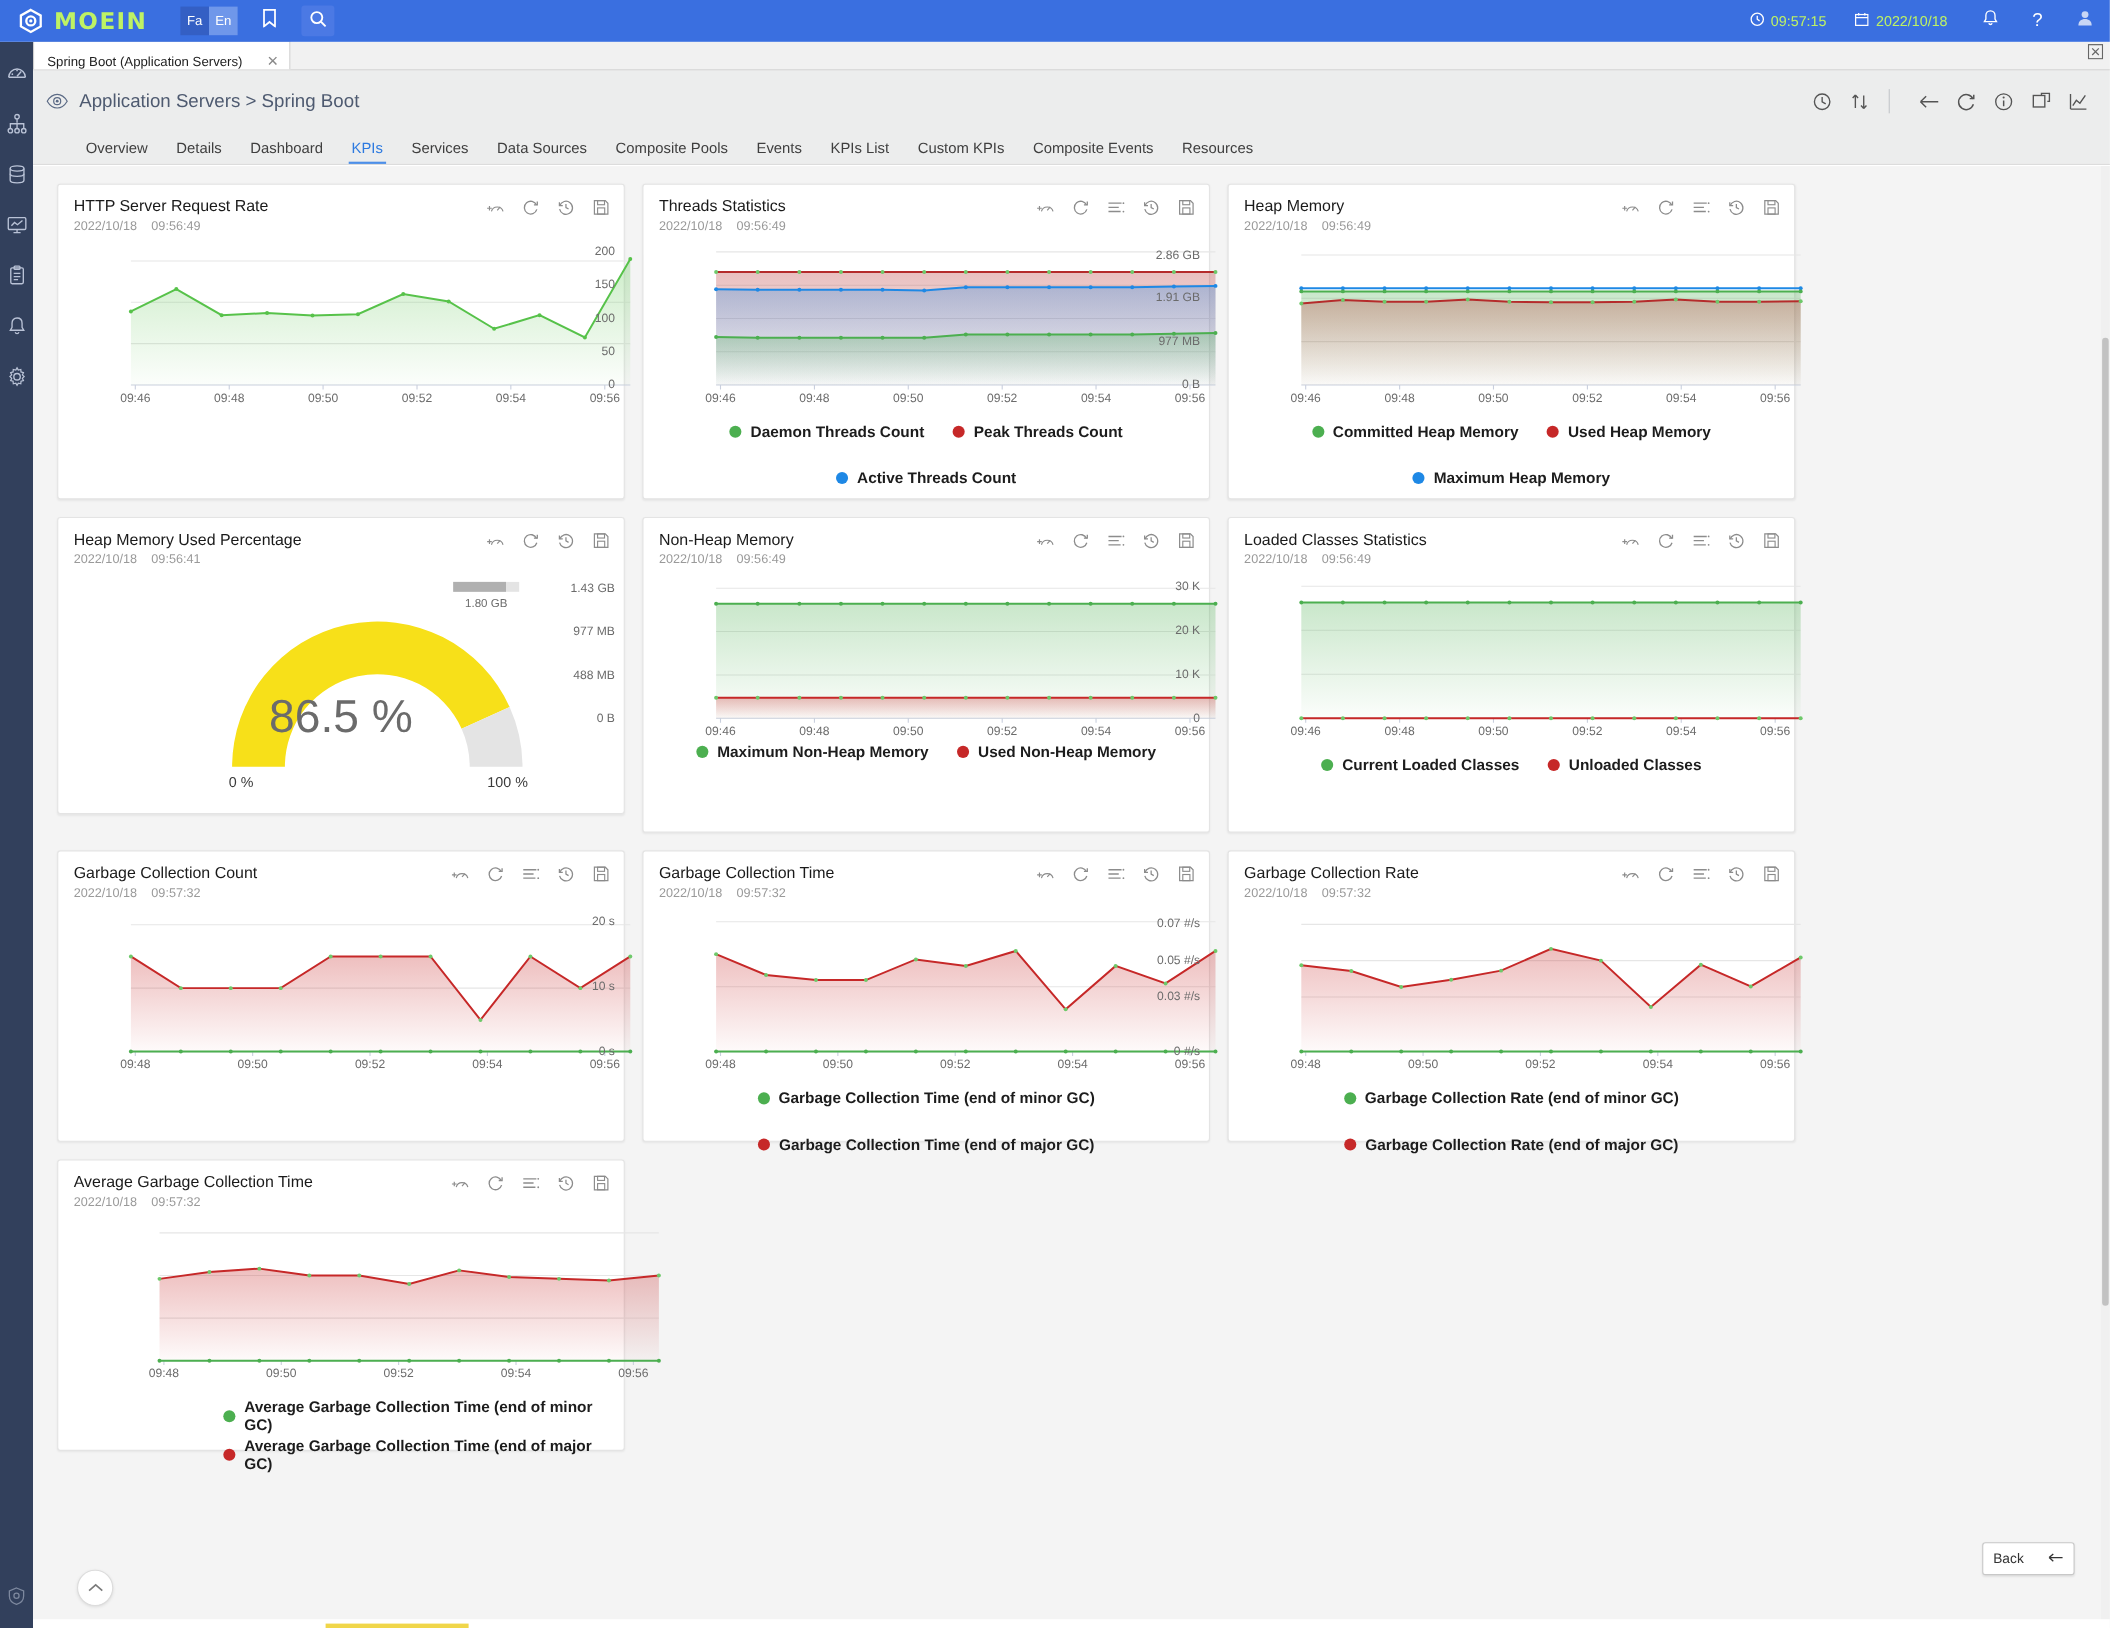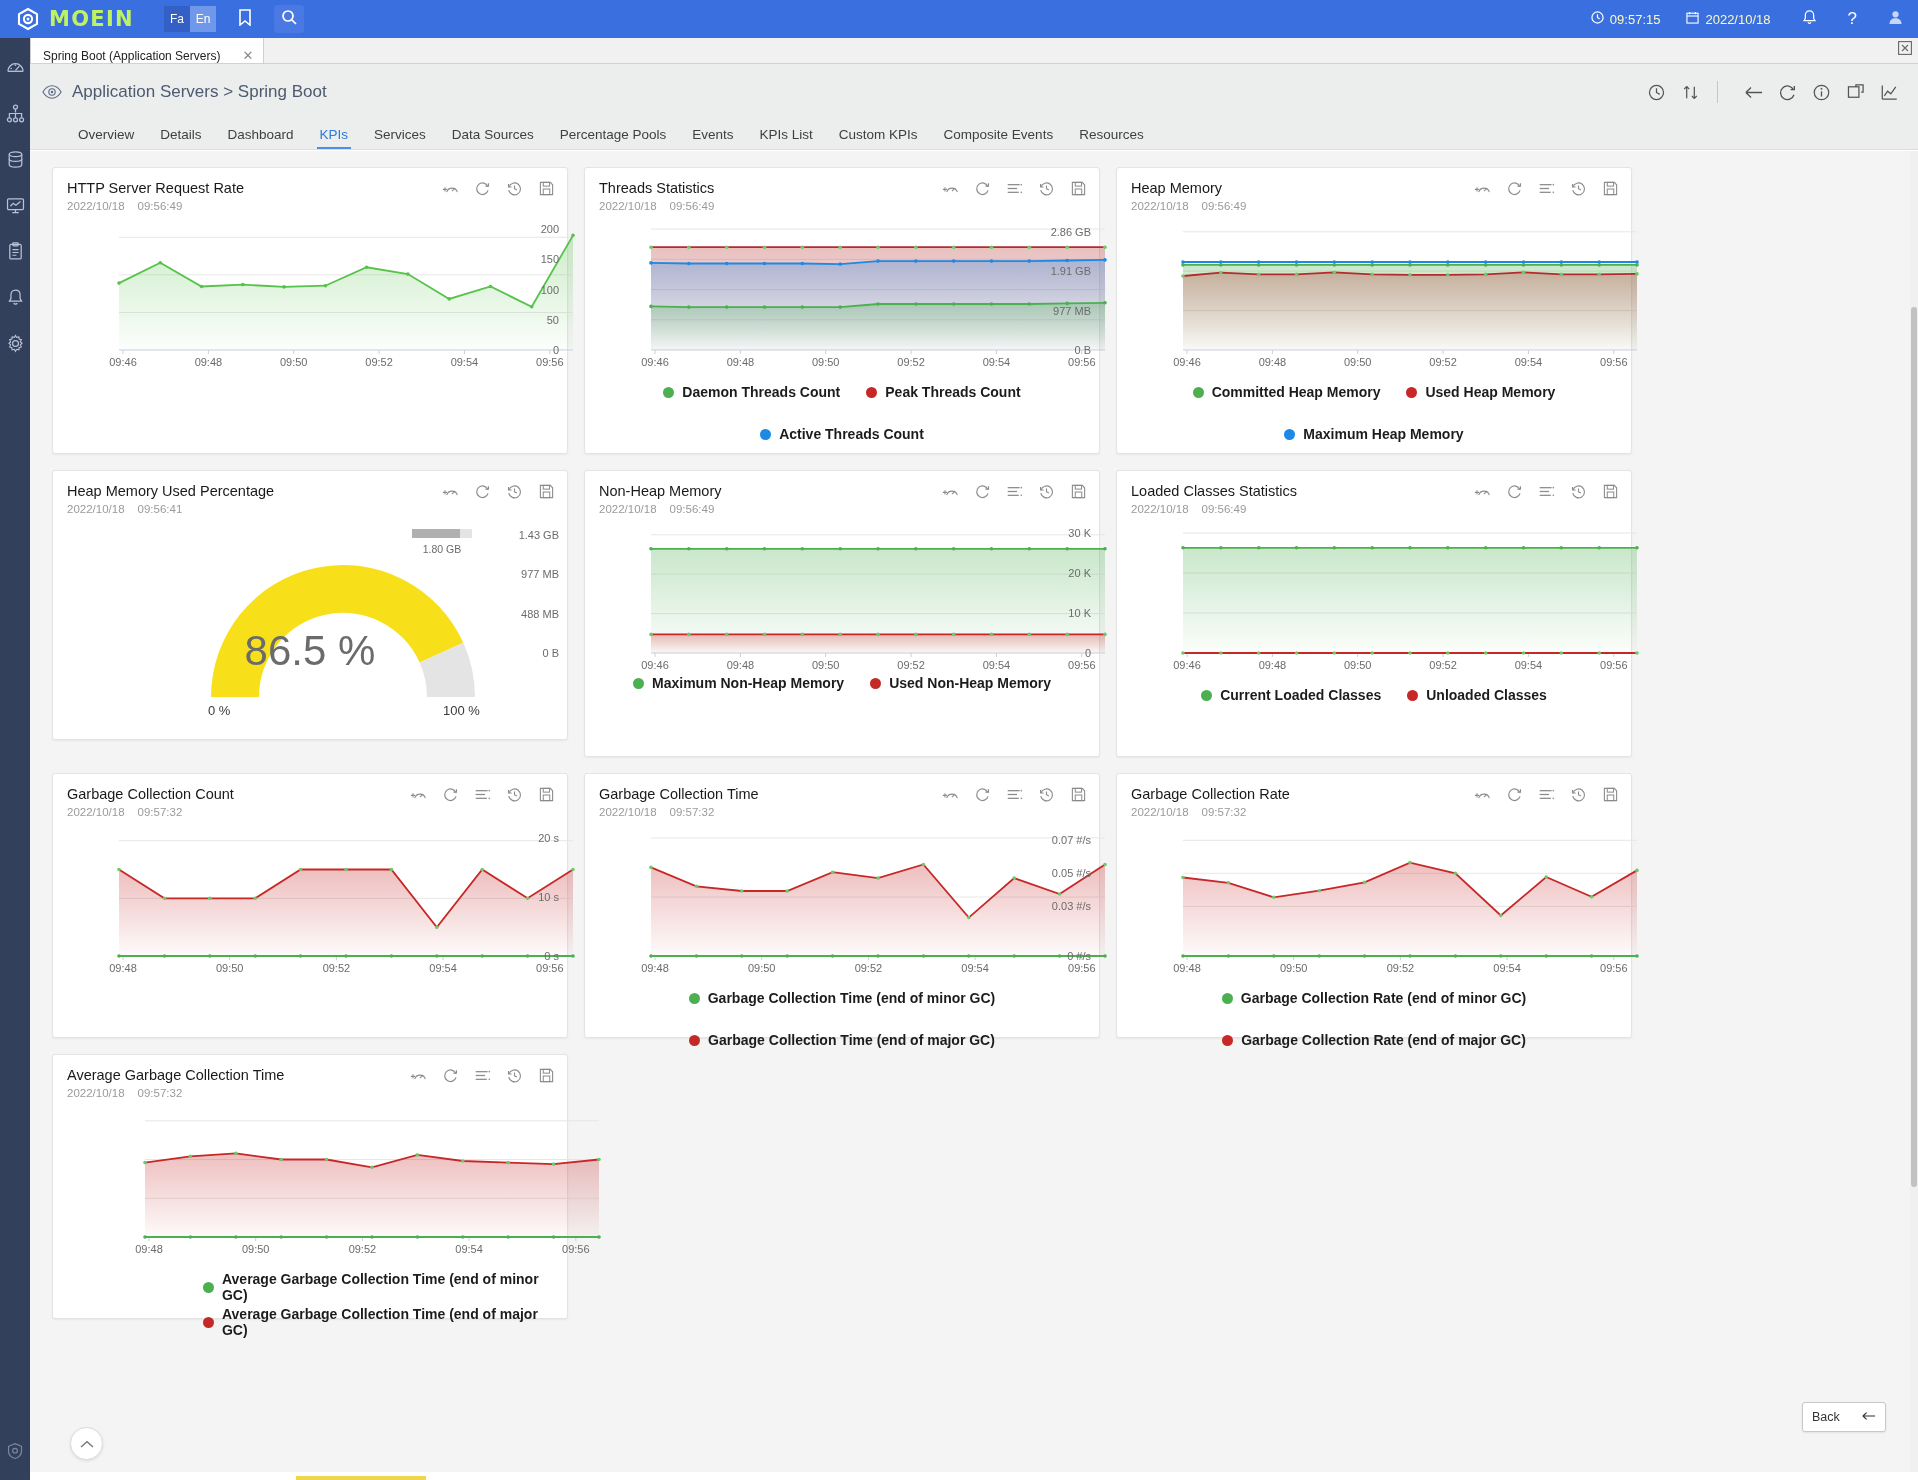--- a/index.html
+++ b/index.html
@@ -31,21 +31,21 @@
   .icon-btn-top {
     width: 30px; height: 28px; margin-left: 14px;
     display: flex; align-items: center; justify-content: center;
     cursor: pointer; border-radius: 3px;
   }
   .icon-btn-top.filled { background: #4b79e4; }
   .topbar-right {
     margin-left: auto; display: flex; align-items: center; gap: 0px; margin-right: 14px;
   }
   .tb-item {
-    display: flex; align-items: center; gap: 6px; color: #fef9c3;
+    display: flex; align-items: center; gap: 6px; color: #bef264;
     font-size: 13px; margin-left: 26px;
   }
   .tb-iconbtn { margin-left: 30px; display:flex; align-items:center; cursor: pointer; }
 
   
   .sidebar {
     position: absolute; top: 38px; left: 0; width: 30px; height: 1442px;
     background: #32405c; z-index: 30;
   }
   .sb-item {
@@ -406,21 +406,21 @@
   </div>
 </div>
 
 <div class="navtabs">
   <div class="navtab">Overview</div>
   <div class="navtab">Details</div>
   <div class="navtab">Dashboard</div>
   <div class="navtab active">KPIs</div>
   <div class="navtab">Services</div>
   <div class="navtab">Data Sources</div>
-  <div class="navtab">Percentage Pools</div>
+  <div class="navtab">Composite Pools</div>
   <div class="navtab">Events</div>
   <div class="navtab">KPIs List</div>
   <div class="navtab">Custom KPIs</div>
   <div class="navtab">Composite Events</div>
   <div class="navtab">Resources</div>
 </div>
 
 <div class="content">
   <div class="grid" id="card-grid">
       <div class="card h-chart">

